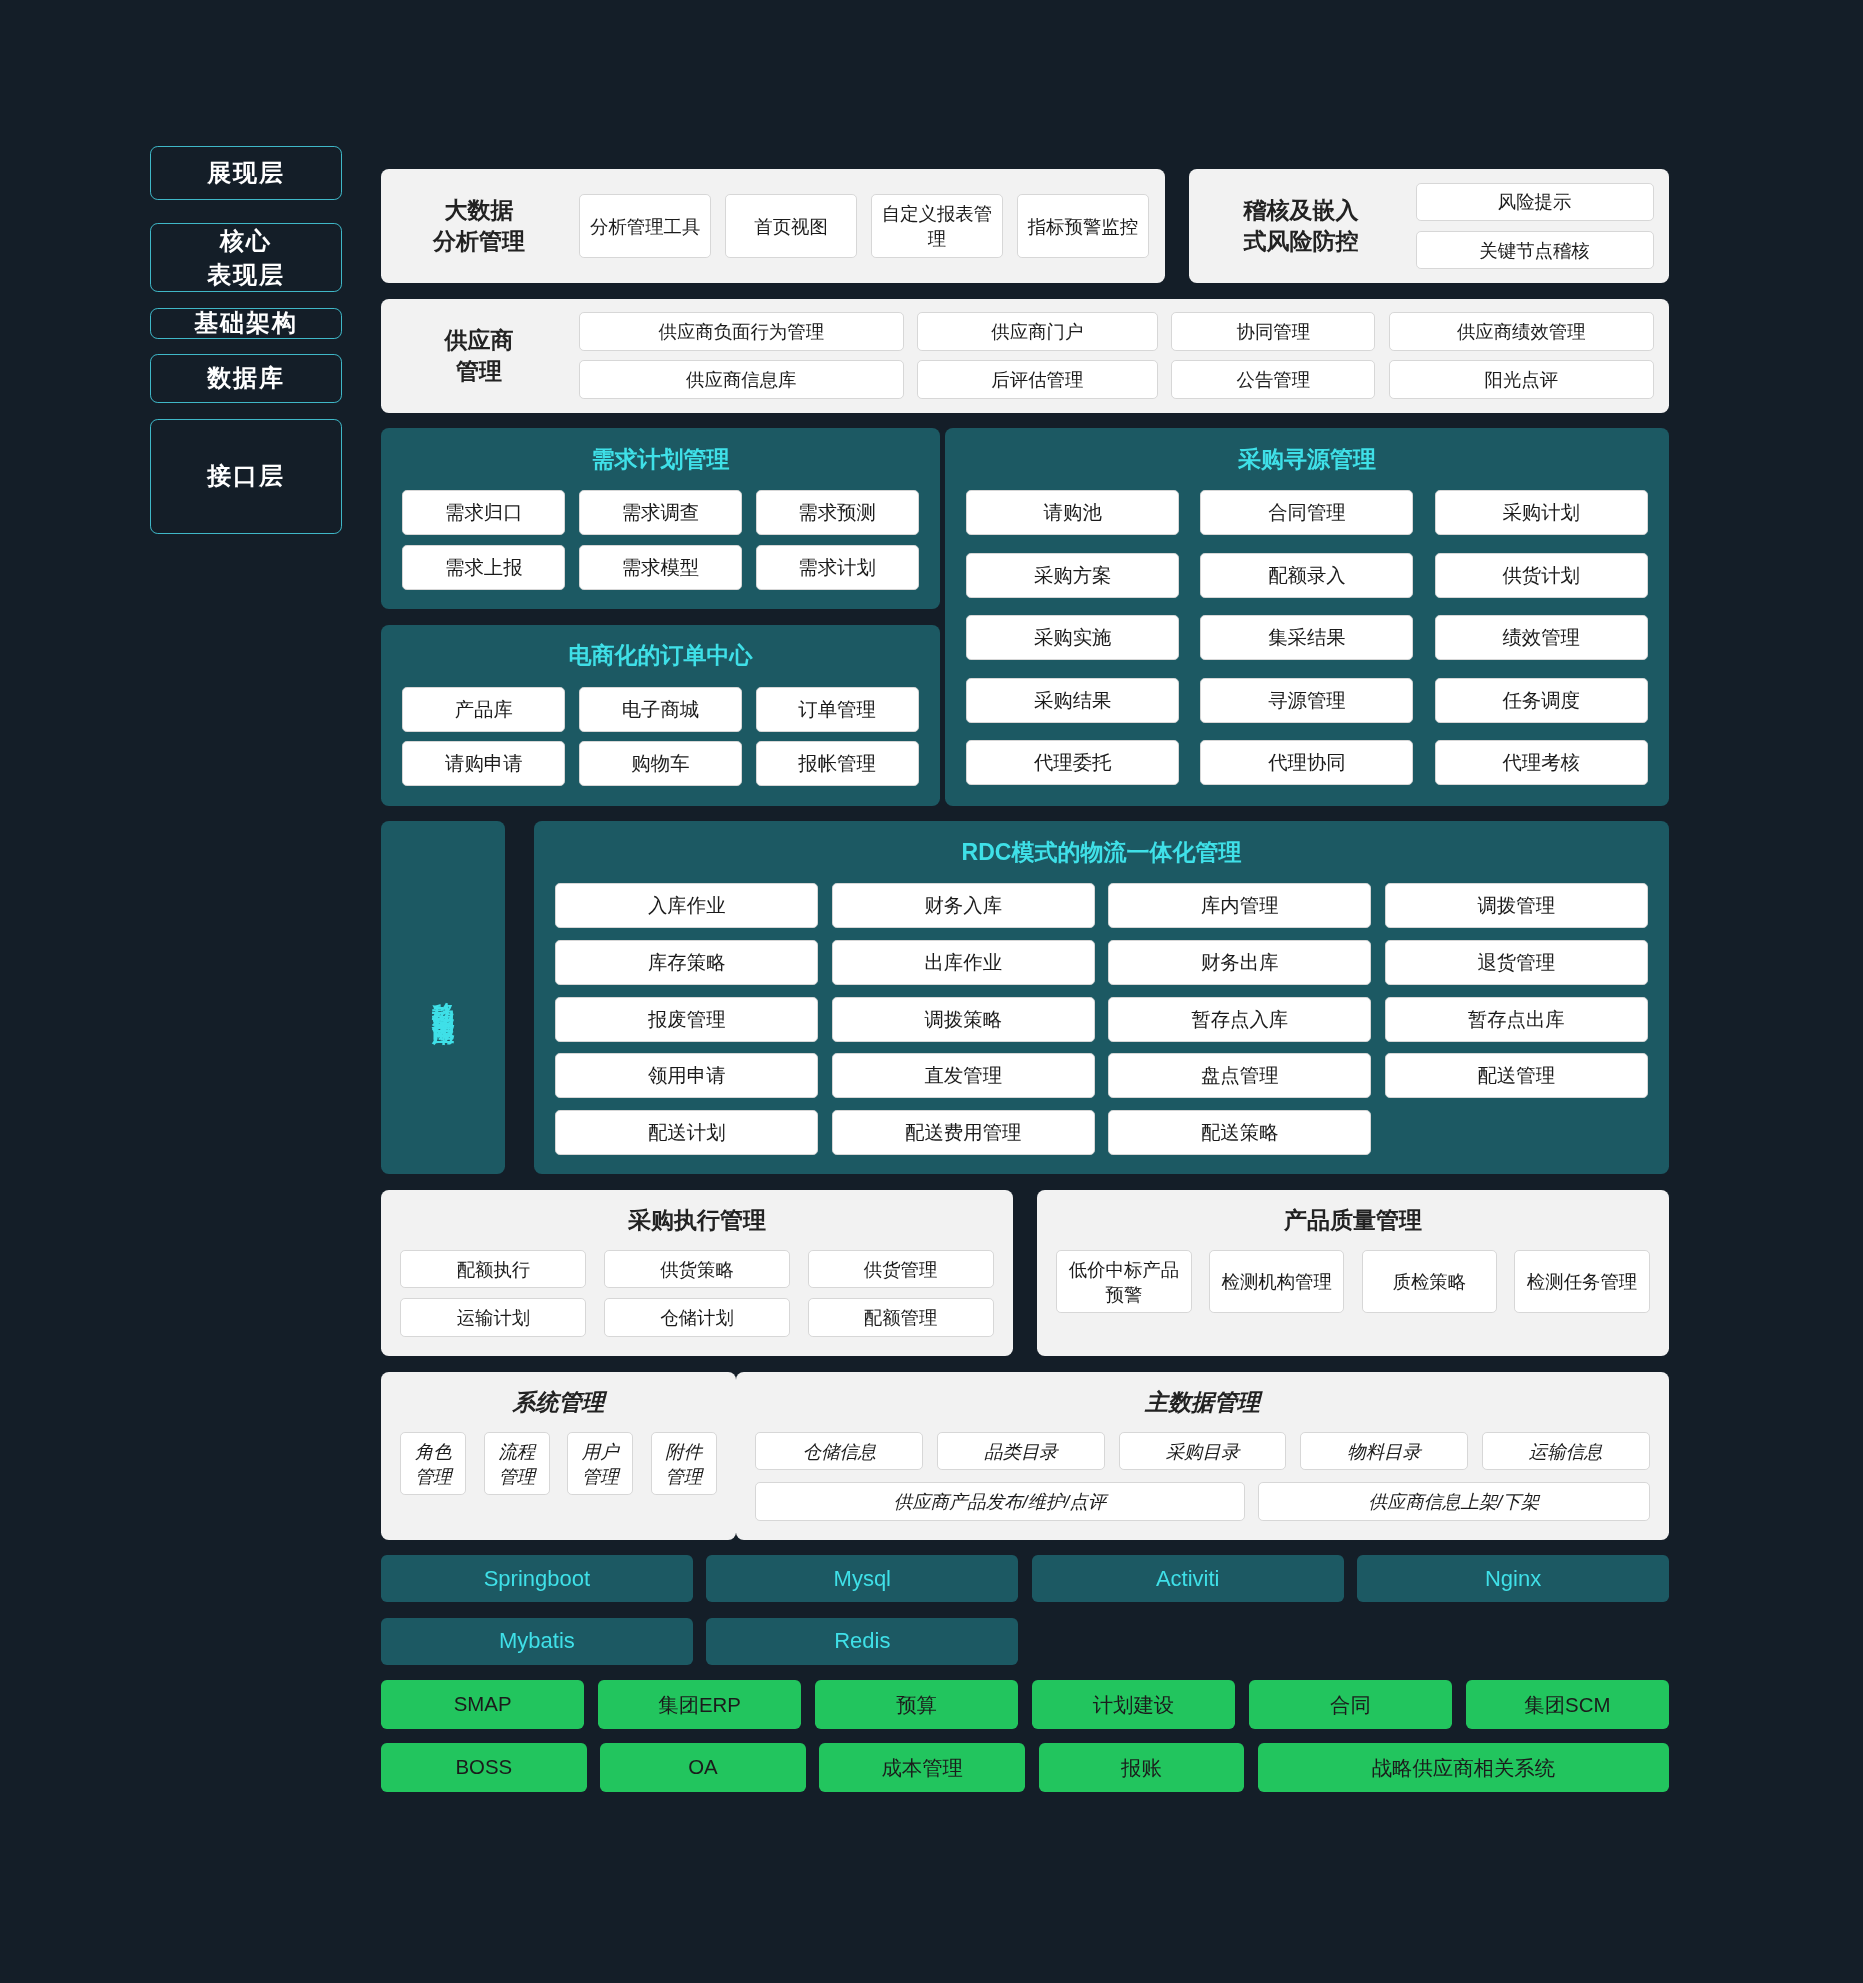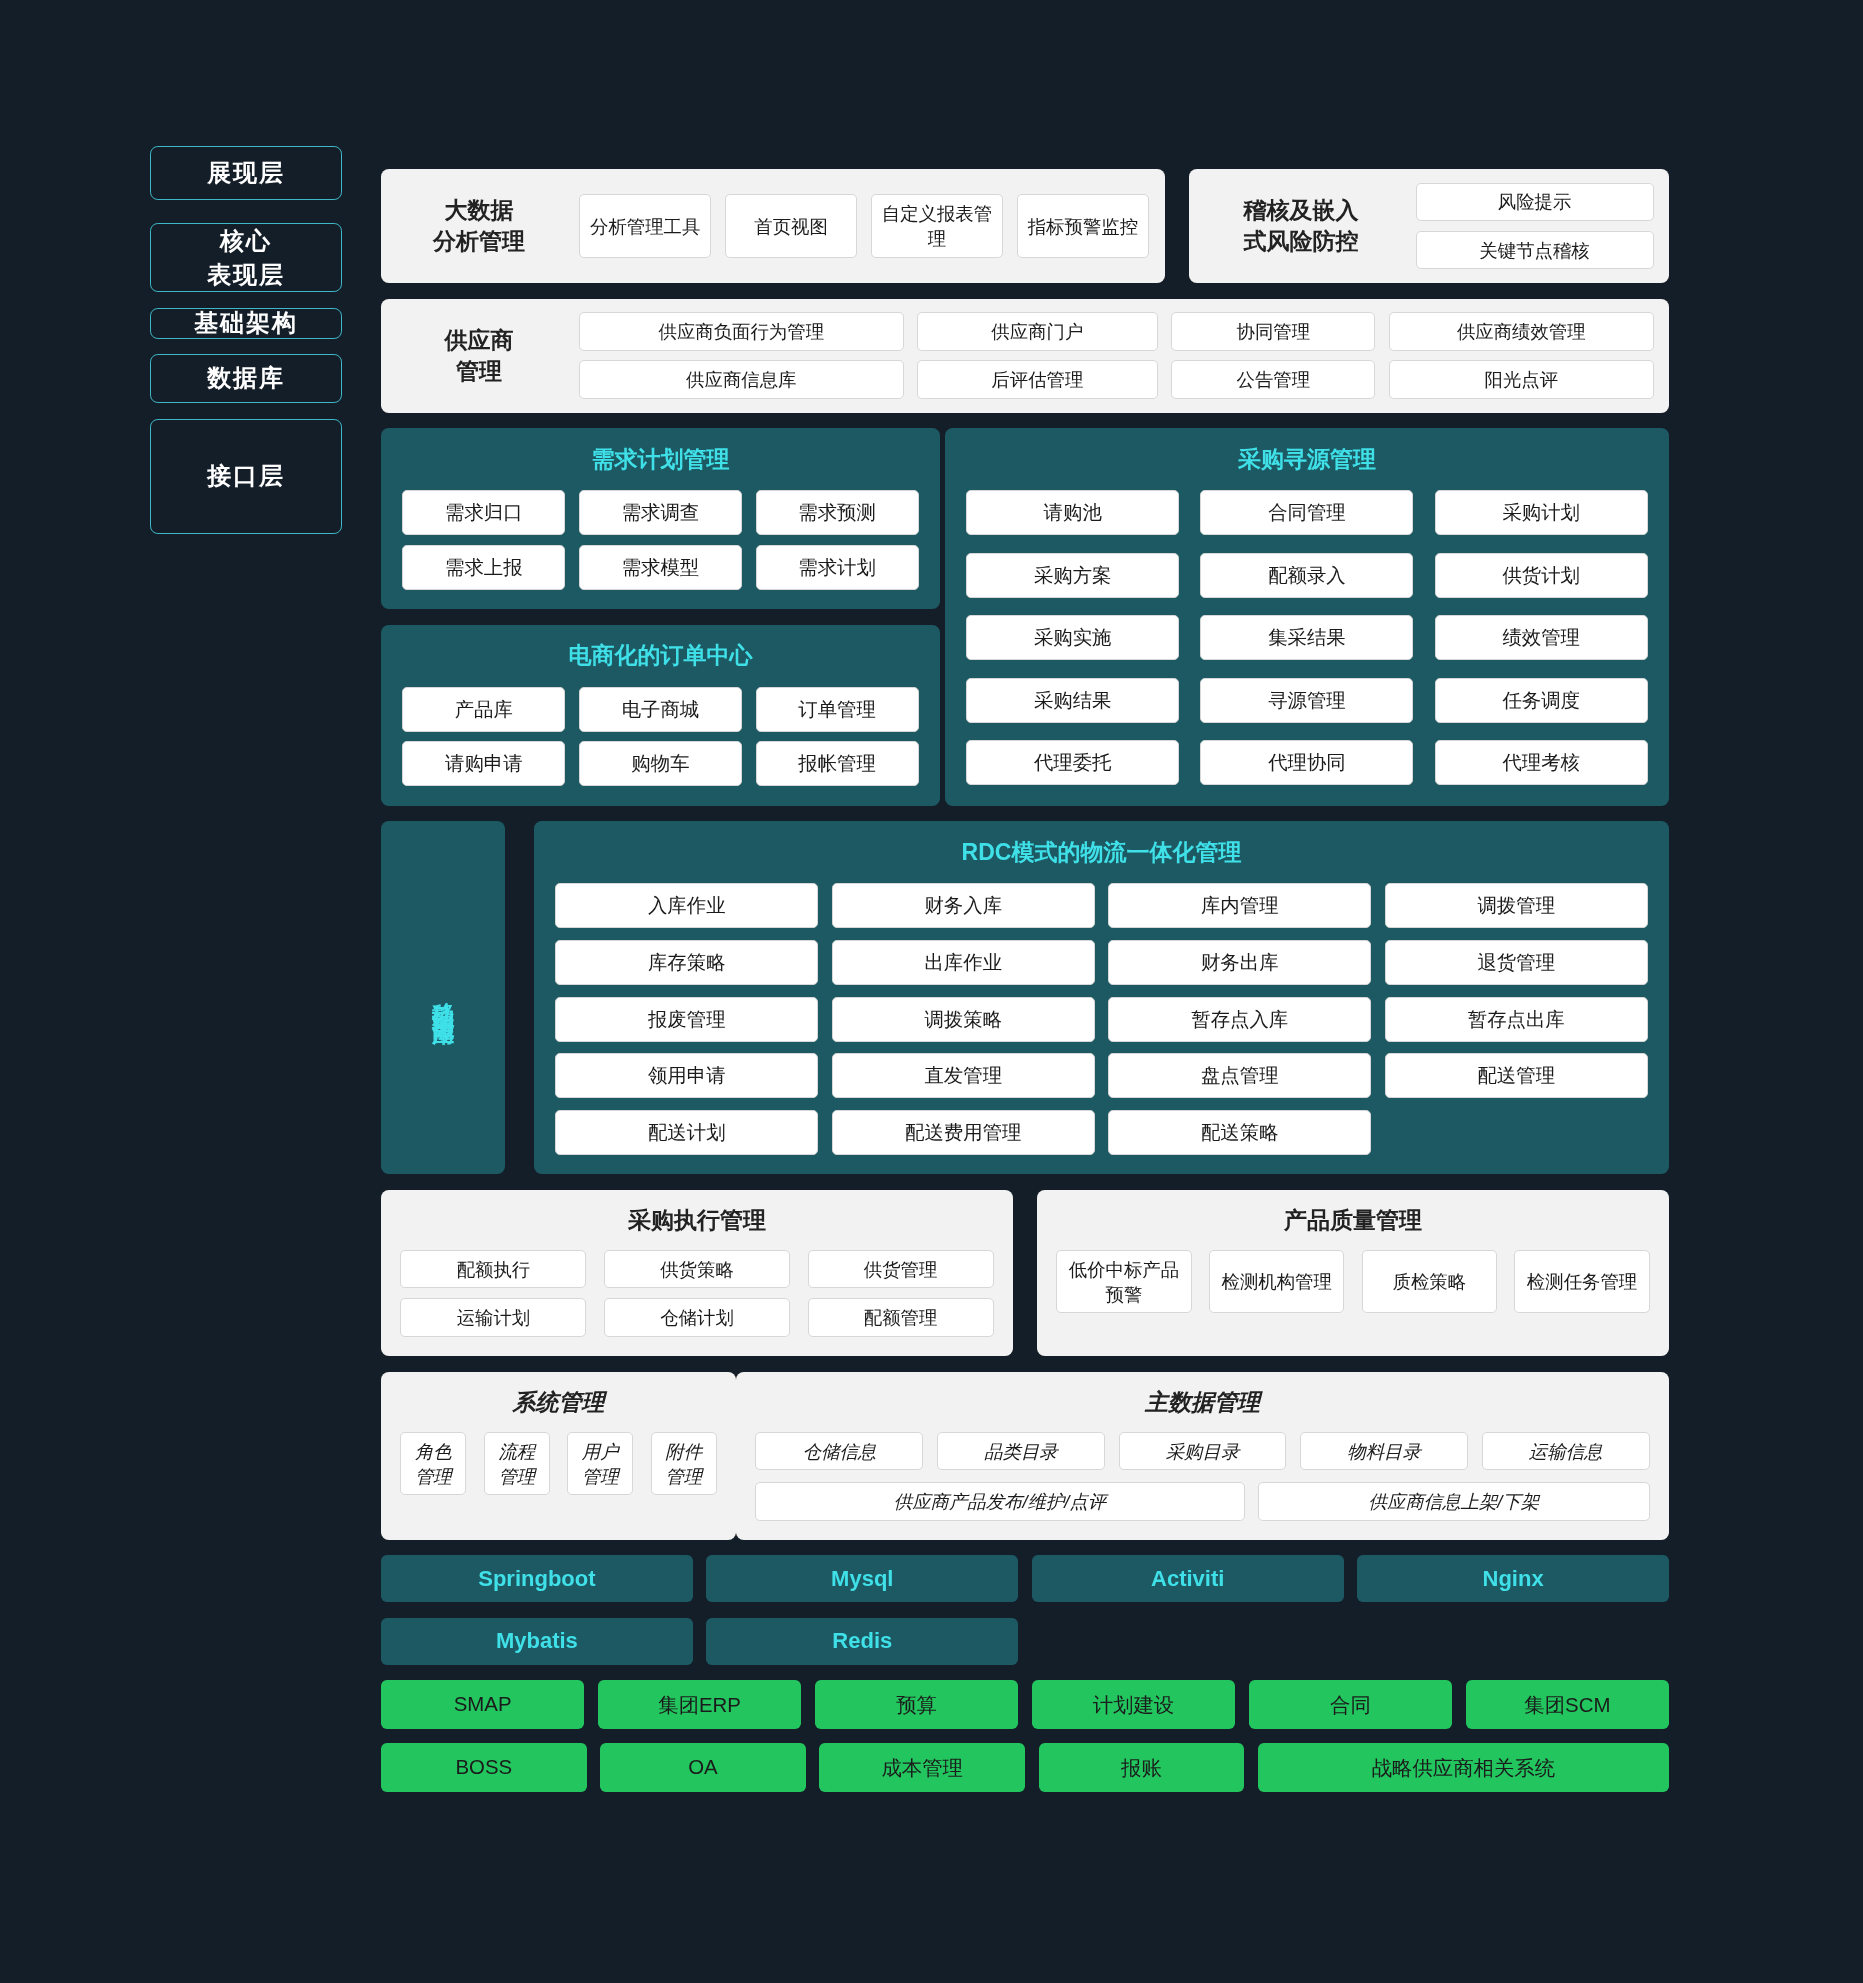--- a/index.html
+++ b/index.html
@@ -82,21 +82,21 @@
     padding: 5.8px 7.8px;
     min-height: 37px;
   }
   .chip.big { font-size: 19.4px; min-height: 45px; }
 
   .teal-strip {
     background: #1c5963;
     border-radius: 5.8px;
     color: #3fe0e8;
     font-size: 22px;
-    font-weight: bold;
+    font-weight: normal;
     display: flex;
     align-items: center;
     justify-content: center;
     min-height: 47px;
   }
 
   .iface-chip {
     background: #22c55e;
     border-radius: 5.8px;
     color: #1b1b1b;

